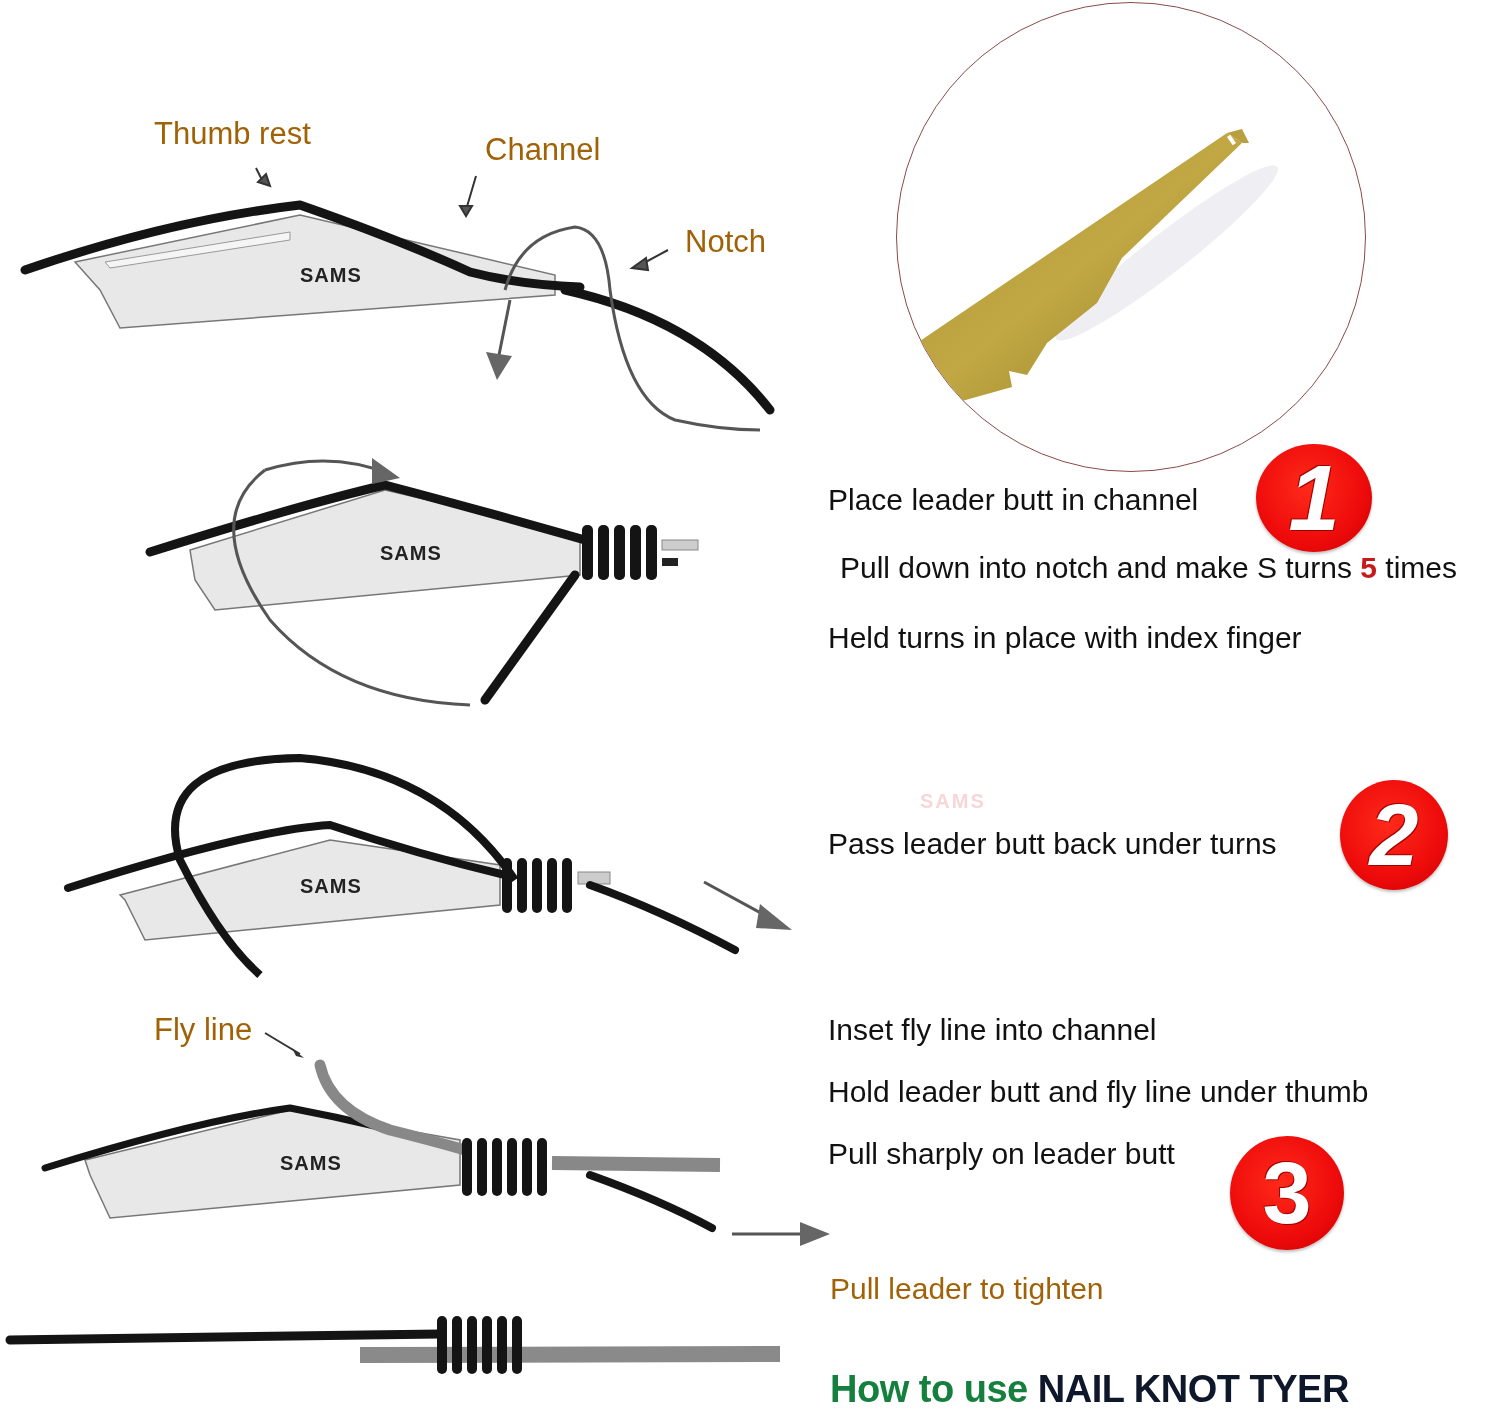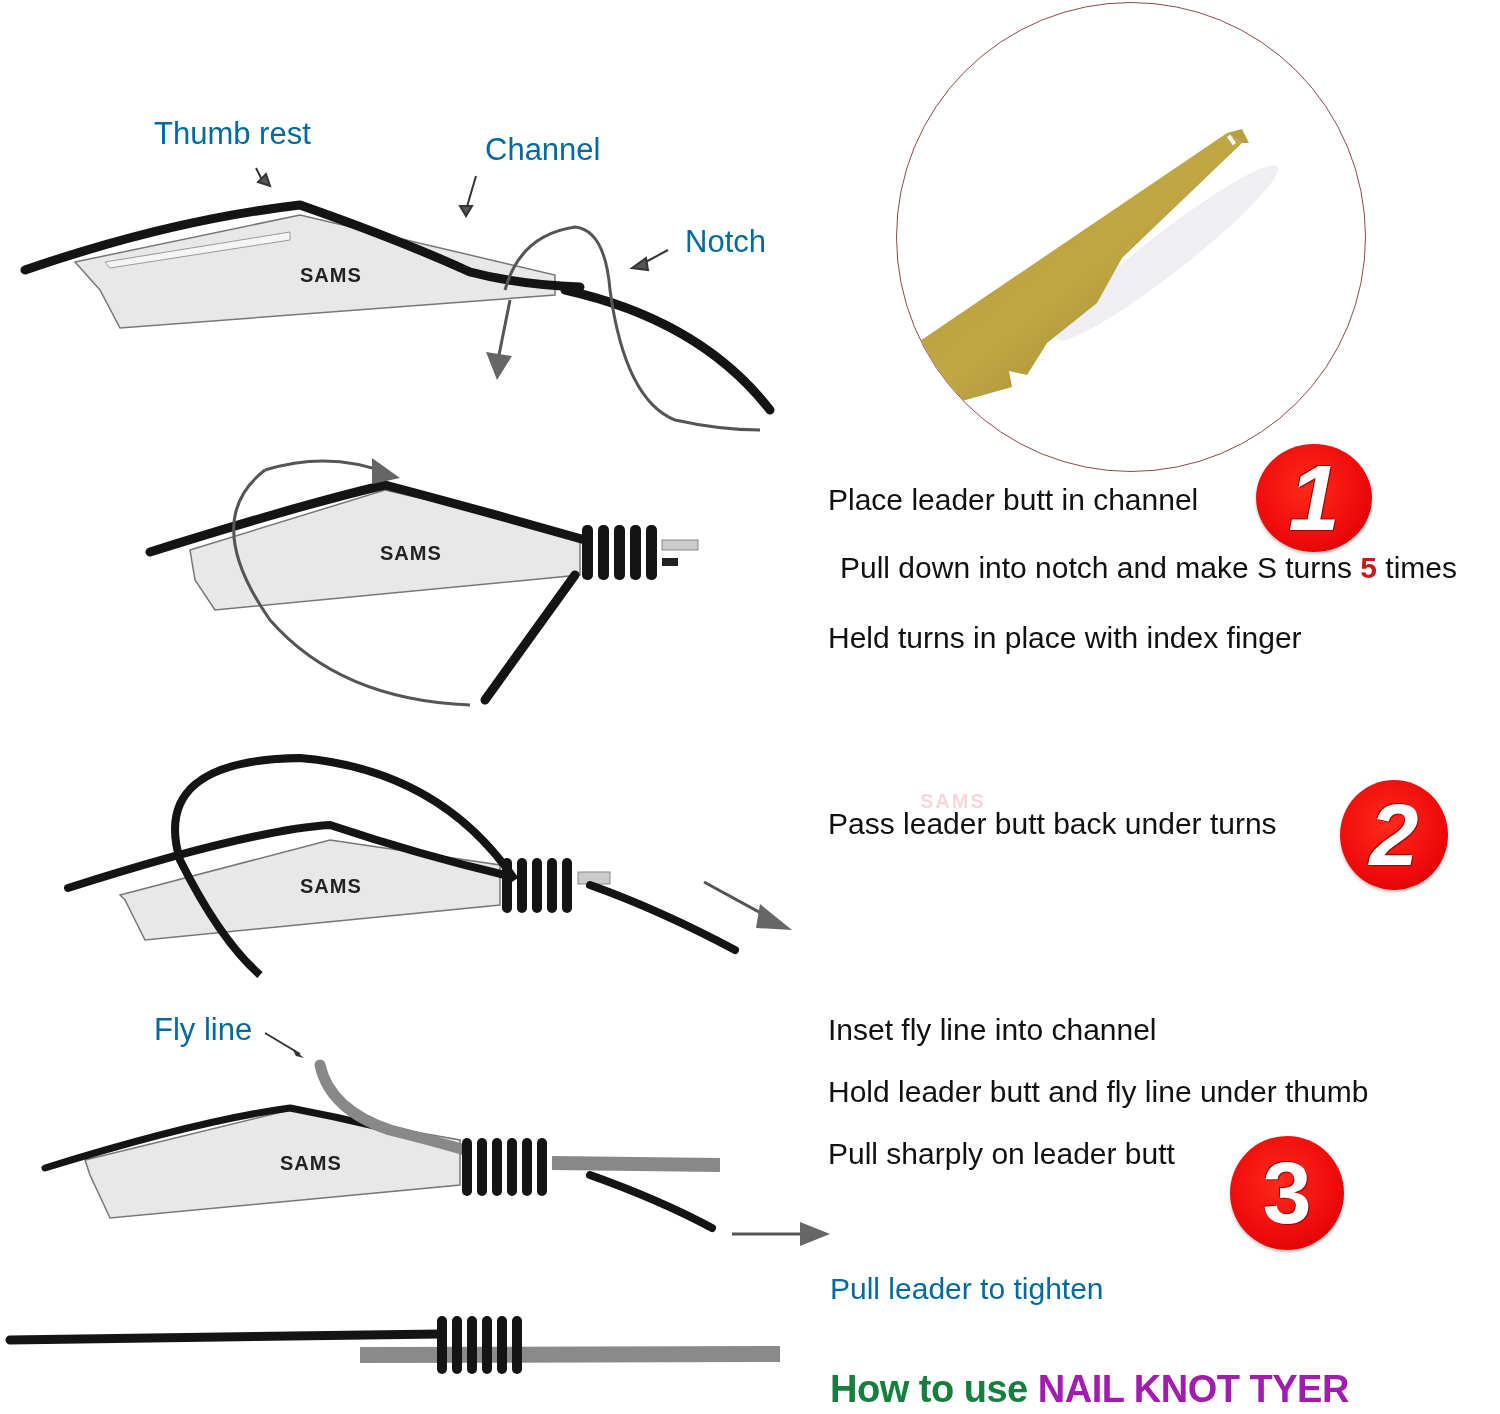--- a/index.html
+++ b/index.html
@@ -1,31 +1,31 @@
 <!DOCTYPE html>
 <html><head>
 <meta charset="utf-8">
 <style>
   html, body { margin: 0; padding: 0; background: #ffffff; }
   body { width: 1500px; height: 1414px; position: relative; overflow: hidden;
          font-family: "Liberation Sans", sans-serif; }
   .abs { position: absolute; }
-  .label-red { color: #0369a1; font-size: 31px; white-space: nowrap; }
+  .label-red { color: #a16207; font-size: 31px; white-space: nowrap; }
   .step-text { color: #111; font-size: 30px; line-height: 35px; white-space: nowrap; }
   .step-text .num { color: #c81a1a; font-weight: bold; }
   .badge { position: absolute; border-radius: 50%;
            background: radial-gradient(circle at 45% 40%, #ff2a1a 0%, #ee0b0b 60%, #c80000 100%);
            display: flex; align-items: center; justify-content: center;
            box-shadow: 0 2px 3px rgba(0,0,0,0.25); }
   .badge span { color: #fff; font-weight: bold; font-style: italic;
                 font-family: "Liberation Sans", sans-serif;
                 text-shadow: 1px 1px 0 #a00000, -1px -1px 0 #a00000; }
   .title { font-size: 38px; font-weight: bold; white-space: nowrap; letter-spacing: -0.5px; }
   .title .red { color: #15803d; }
-  .title .black { color: #a21caf; }
+  .title .black { color: #0f172a; }
   .circle-frame { position: absolute; border-radius: 50%; border: 1px solid #8b4a4a; overflow: hidden; background: #fff; }
   svg { position: absolute; overflow: visible; }
   .sams { font-family: "Liberation Sans", sans-serif; font-weight: bold; font-size: 20px; fill: #222; letter-spacing: 1px; }
   .watermark { position: absolute; font-size: 20px; color: rgba(220,90,90,0.25); font-weight: bold; letter-spacing: 2px; }
 </style>
 </head>
 <body>
 
 <div class="abs label-red" style="left:154px; top:116px;">Thumb rest</div>
 <div class="abs label-red" style="left:456px; top:132px;margin-left:29px;">Channel</div>
@@ -112,21 +112,21 @@
     <rect x="562" y="858" width="10" height="55" rx="5"></rect>
   </g>
   <rect x="578" y="872" width="32" height="12" fill="#ccc" stroke="#888"></rect>
   <path d="M590 885 Q660 910 735 950" fill="none" stroke="#141414" stroke-width="8" stroke-linecap="round"></path>
   <line x1="704" y1="882" x2="770" y2="918" stroke="#555" stroke-width="3"></line>
   <polygon points="760,904 792,930 756,928" fill="#666"></polygon>
   <text class="sams" x="300" y="893">SAMS</text>
 </svg>
 
 <div class="watermark" style="left:920px; top:790px;">SAMS</div>
-<div class="abs step-text" style="left:828px; top:806px;">Pass leader butt back under turns</div>
+<div class="abs step-text" style="left:828px; top:826px;">Pass leader butt back under turns</div>
 <div class="badge" style="left:1340px; top:780px; width:108px; height:110px;">
   <span style="font-size:88px;">2</span>
 </div>
 
 <svg style="left:0;top:0" width="840" height="1260">
   <line x1="265" y1="1033" x2="300" y2="1054" stroke="#333" stroke-width="2"></line>
   <polygon points="292,1048 304,1058 296,1056" fill="#333"></polygon>
   <path d="M85 1160 L290 1110 L460 1140 L460 1185 L110 1218 L90 1175 Z" fill="#e8e8e8" stroke="#777" stroke-width="1.5"></path>
   <path d="M45 1168 Q200 1120 290 1108 Q380 1125 465 1150" fill="none" stroke="#141414" stroke-width="7" stroke-linecap="round"></path>
   <path d="M320 1065 Q330 1110 390 1130 Q430 1140 465 1150" fill="none" stroke="#888" stroke-width="11" stroke-linecap="round"></path>

